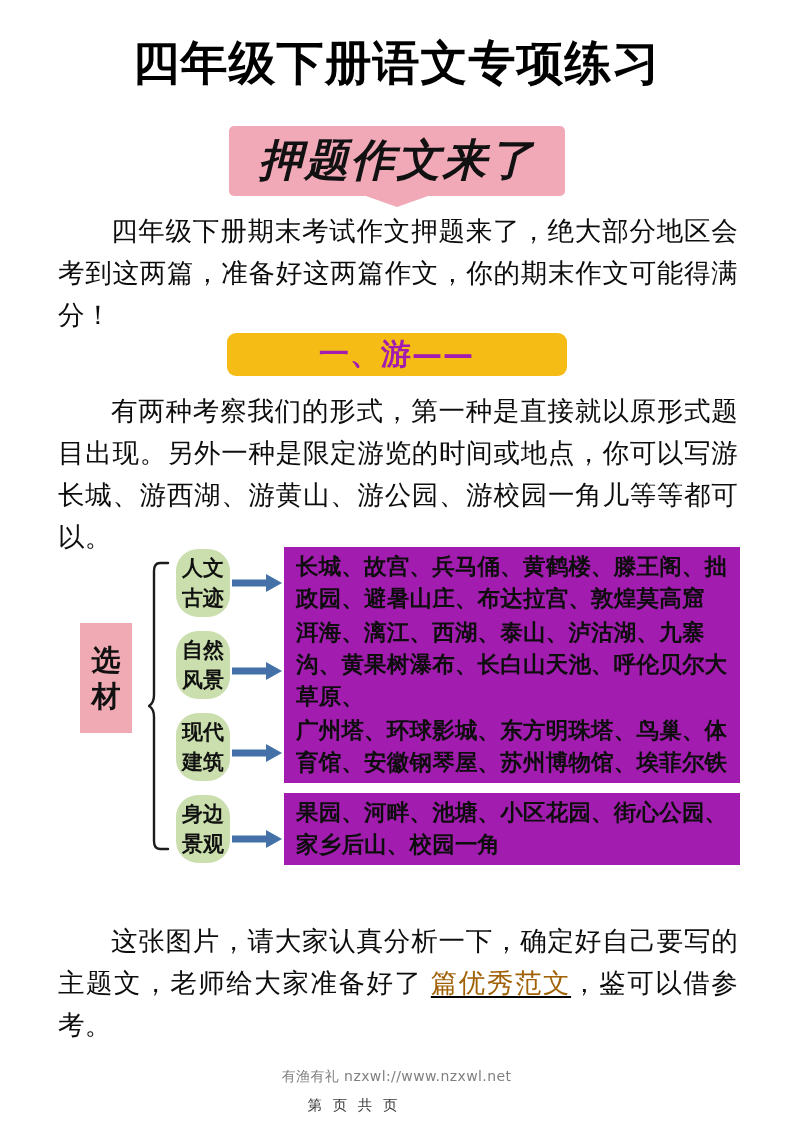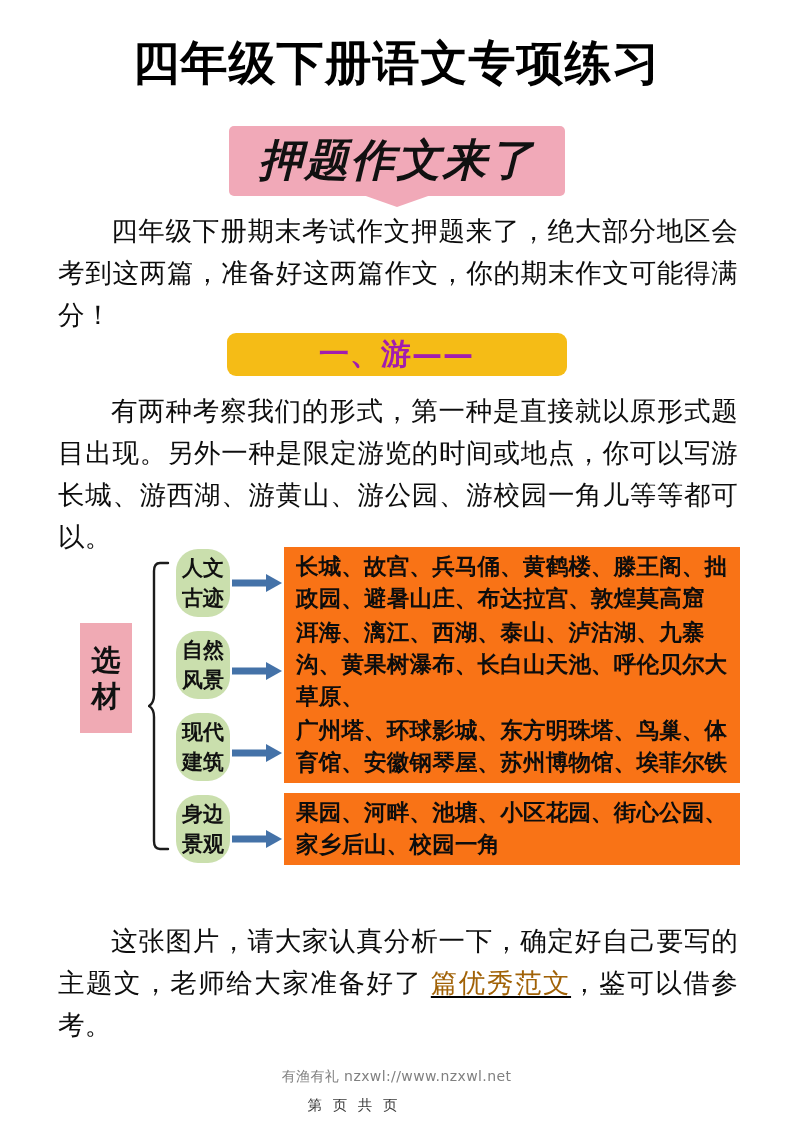--- a/index.html
+++ b/index.html
@@ -186,21 +186,21 @@
   .arrow {
     flex: 0 0 54px;
     height: 68px;
     position: relative;
   }
   .arrow svg { position: absolute; left: 0; top: 0; }
 
   .items-box {
     flex: 1 1 auto;
     min-height: 68px;
-    background: #f97316;
+    background: #a21caf;
     display: flex;
     align-items: center;
     padding: 4px 10px 4px 12px;
     box-sizing: border-box;
     font-family: "Liberation Serif", "DejaVu Serif", serif;
     font-weight: bold;
     font-size: 22.5px;
     line-height: 32px;
     color: #0d0d0d;
     letter-spacing: 0.2px;

